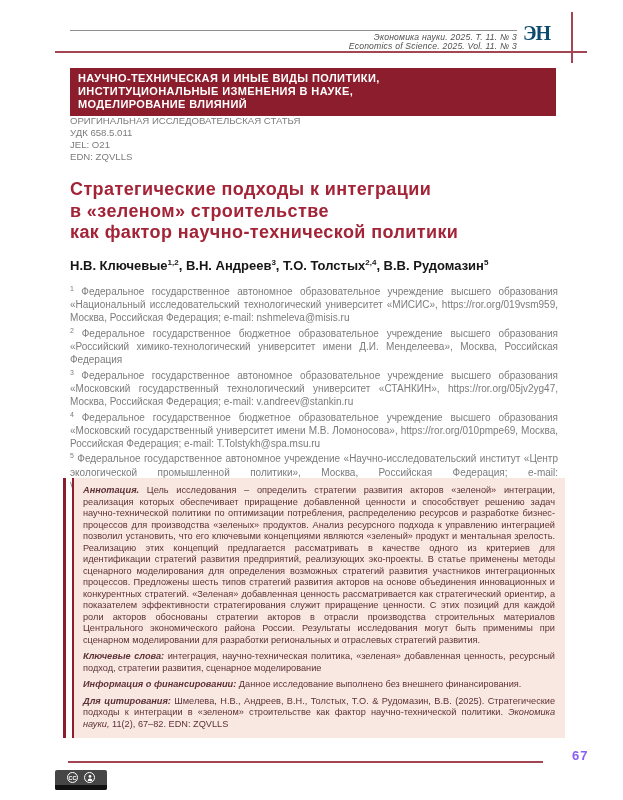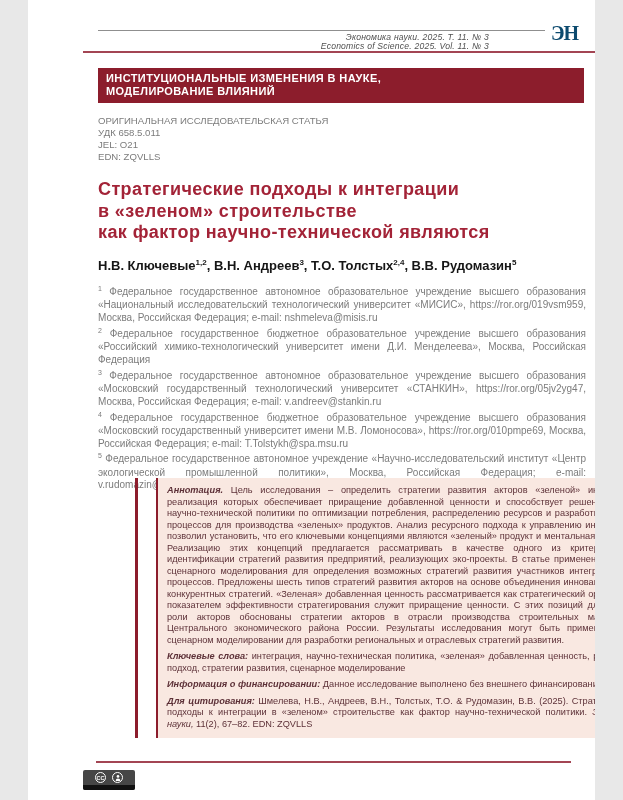--- a/index.html
+++ b/index.html
@@ -1,17 +1,17 @@
 <!DOCTYPE html>
 <html><head>
 <meta charset="utf-8">
 <style>
   html,body { margin:0; padding:0; background:#e8e8e8; }
   .page {
-    position:relative; width:567px; height:800px; background:#ffffff;
+    position:relative; width:623px; height:800px; background:#ffffff;
     font-family:"Liberation Sans", sans-serif; margin:0 auto; overflow:hidden;
   }
   
   .hrule-top { position:absolute; left:70px; top:30px; width:447px; height:1px; background:#8f8f8f; }
   .journal-lines { position:absolute; right:106px; top:33px; text-align:right;
     font-style:italic; font-size:8.6px; line-height:9.4px; color:#4f4f4f; letter-spacing:0.2px; }
   .hrule-red { position:absolute; left:55px; top:51px; width:532px; height:2px; background:#a34553; }
   .logo { position:absolute; left:523px; top:22px; font-size:20px; font-weight:bold;
     color:#0c4a6e; letter-spacing:-1px; font-family:"Liberation Serif", serif; }
   .vrule { position:absolute; left:571px; top:12px; width:2px; height:51px; background:#a34553; }
@@ -27,33 +27,33 @@
     white-space:pre-line; letter-spacing:0.4px; }
   
   .authors { position:absolute; left:70px; top:258px; font-size:13px; font-weight:bold; color:#161616; }
   .authors sup { font-size:8px; }
   
   .affiliations { position:absolute; left:70px; top:283px; width:488px;
     font-size:10px; line-height:12.85px; color:#7c7c7c; text-align:justify; }
   .affiliations sup { font-size:7px; }
   
   .abstract-box { position:absolute; left:63px; top:478px; width:493px;
-    border-left:3px solid #8c1d2c; padding-left:18px;margin-left:44px; }
+    border-left:3px solid #8c1d2c; padding-left:6px; }
   .abstract-inner { border-left:2px solid #8c1d2c; background:#f9e8e1;
     padding:7px 10px 8px 9px; }
   .abstract-inner p { margin:0 0 5px 0; font-size:9.2px; line-height:11.5px;
     color:#5d3138; text-align:justify; }
   .abstract-inner p:last-child { margin-bottom:0; }
   .lbl { font-weight:bold; font-style:italic; }
   .jit { font-style:italic; }
   
   .copyright { position:absolute; left:70px; top:748px; font-size:9px; font-style:italic; color:#8a8a8a; }
   .footer-rule { position:absolute; left:68px; top:761px; width:475px; height:2px; background:#a34553; }
-  .pageno { position:absolute; left:572px; top:748px; font-size:16px; font-weight:bold;
-    color:#4d7c0f; letter-spacing:1px; }
+  .pageno { position:absolute; left:572px; top:748px; font-size:13px; font-weight:bold;
+    color:#8b5cf6; letter-spacing:1px; }
   .cc-badge { position:absolute; left:55px; top:770px; width:52px; height:20px;
     background:#464646; border-radius:2px; display:flex; align-items:flex-start;
     justify-content:center; gap:6px; padding-top:2px; box-sizing:border-box; }
   .cc-badge::after { content:""; position:absolute; left:0; bottom:0; width:100%; height:5px;
     background:#111111; border-radius:0 0 2px 2px; }
   .cc-circle { width:11px; height:11px; border:1.3px solid #ffffff; border-radius:50%;
     display:flex; align-items:center; justify-content:center; box-sizing:border-box; }
   .cc-circle .cc-txt { font-size:5.5px; font-weight:bold; color:#ffffff; letter-spacing:0; }
   .cc-circle svg { display:block; }
 </style>
@@ -65,34 +65,35 @@
   <div class="hrule-top"></div>
   <div class="journal-lines">
     <div>Экономика науки. 2025. Т. 11. № 3</div>
     <div>Economics of Science. 2025. Vol. 11. № 3</div>
   </div>
   <div class="hrule-red"></div>
   <div class="logo">ЭН</div>
   <div class="vrule"></div>
 
   <div class="banner">
+    <div>НАУЧНО-ТЕХНИЧЕСКАЯ И ИНЫЕ ВИДЫ ПОЛИТИКИ,</div>
     <div>ИНСТИТУЦИОНАЛЬНЫЕ ИЗМЕНЕНИЯ В НАУКЕ,</div>
     <div>МОДЕЛИРОВАНИЕ ВЛИЯНИЙ</div>
   </div>
 
   <div class="meta">
     <div>ОРИГИНАЛЬНАЯ ИССЛЕДОВАТЕЛЬСКАЯ СТАТЬЯ</div>
     <div>УДК 658.5.011</div>
     <div>JEL: O21</div>
     <div>EDN: ZQVLLS</div>
   </div>
 
   <h1 class="title">Стратегические подходы к интеграции
 в «зеленом» строительстве
-как фактор научно-технической являются</h1>
+как фактор научно-технической политики</h1>
 
   <div class="authors"><span><span>Н.В. Ключевые</span><sup>1,2</sup><span>, </span></span><span><span>В.Н. Андреев</span><sup>3</sup><span>, </span></span><span><span>Т.О. Толстых</span><sup>2,4</sup><span>, </span></span><span><span>В.В. Рудомазин</span><sup>5</sup><span></span></span></div>
 
   <div class="affiliations">
     <div class="aff"><sup>1</sup> <span>Федеральное государственное автономное образовательное учреждение высшего образования «Национальный исследовательский технологический университет «МИСИС», https://ror.org/019vsm959, Москва, Российская Федерация; e-mail: nshmeleva@misis.ru</span></div>
     <div class="aff"><sup>2</sup> <span>Федеральное государственное бюджетное образовательное учреждение высшего образования «Российский химико-технологический университет имени Д.И. Менделеева», Москва, Российская Федерация</span></div>
     <div class="aff"><sup>3</sup> <span>Федеральное государственное автономное образовательное учреждение высшего образования «Московский государственный технологический университет «СТАНКИН», https://ror.org/05jv2yg47, Москва, Российская Федерация; e-mail: v.andreev@stankin.ru</span></div>
     <div class="aff"><sup>4</sup> <span>Федеральное государственное бюджетное образовательное учреждение высшего образования «Московский государственный университет имени М.В. Ломоносова», https://ror.org/010pmpe69, Москва, Российская Федерация; e-mail: T.Tolstykh@spa.msu.ru</span></div>
     <div class="aff"><sup>5</sup> <span>Федеральное государственное автономное учреждение «Научно-исследовательский институт «Центр экологической промышленной политики», Москва, Российская Федерация; e-mail: v.rudomazin@eipc.center</span></div>
   </div>

